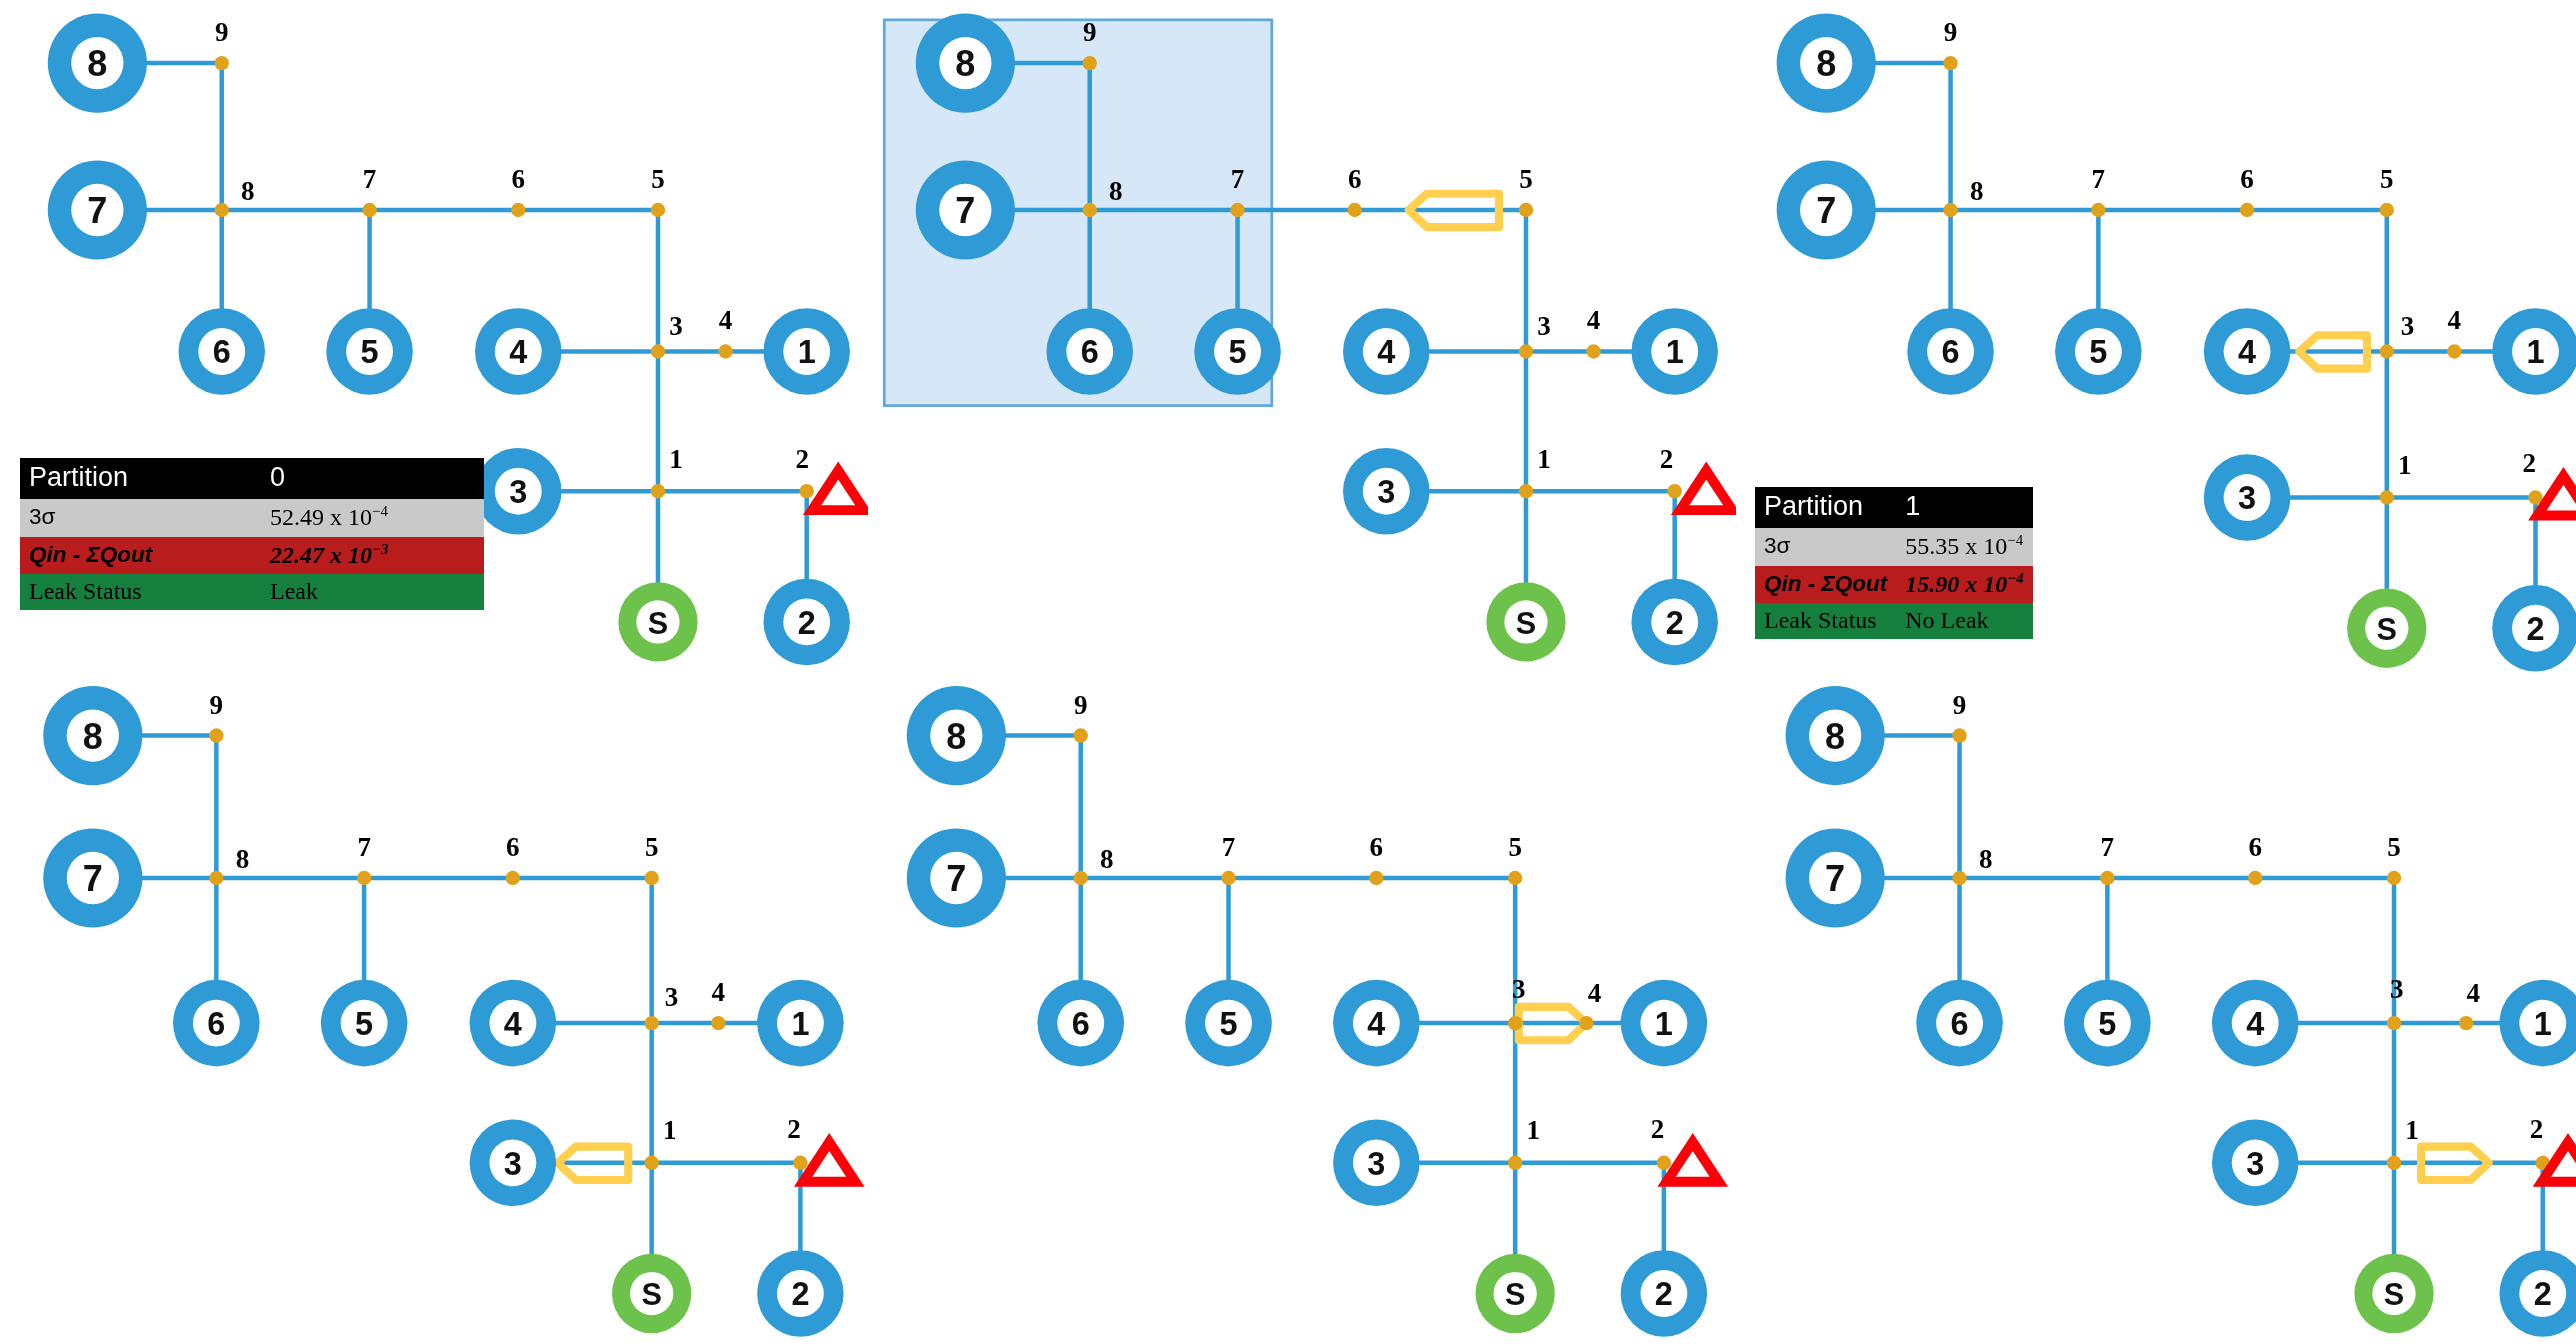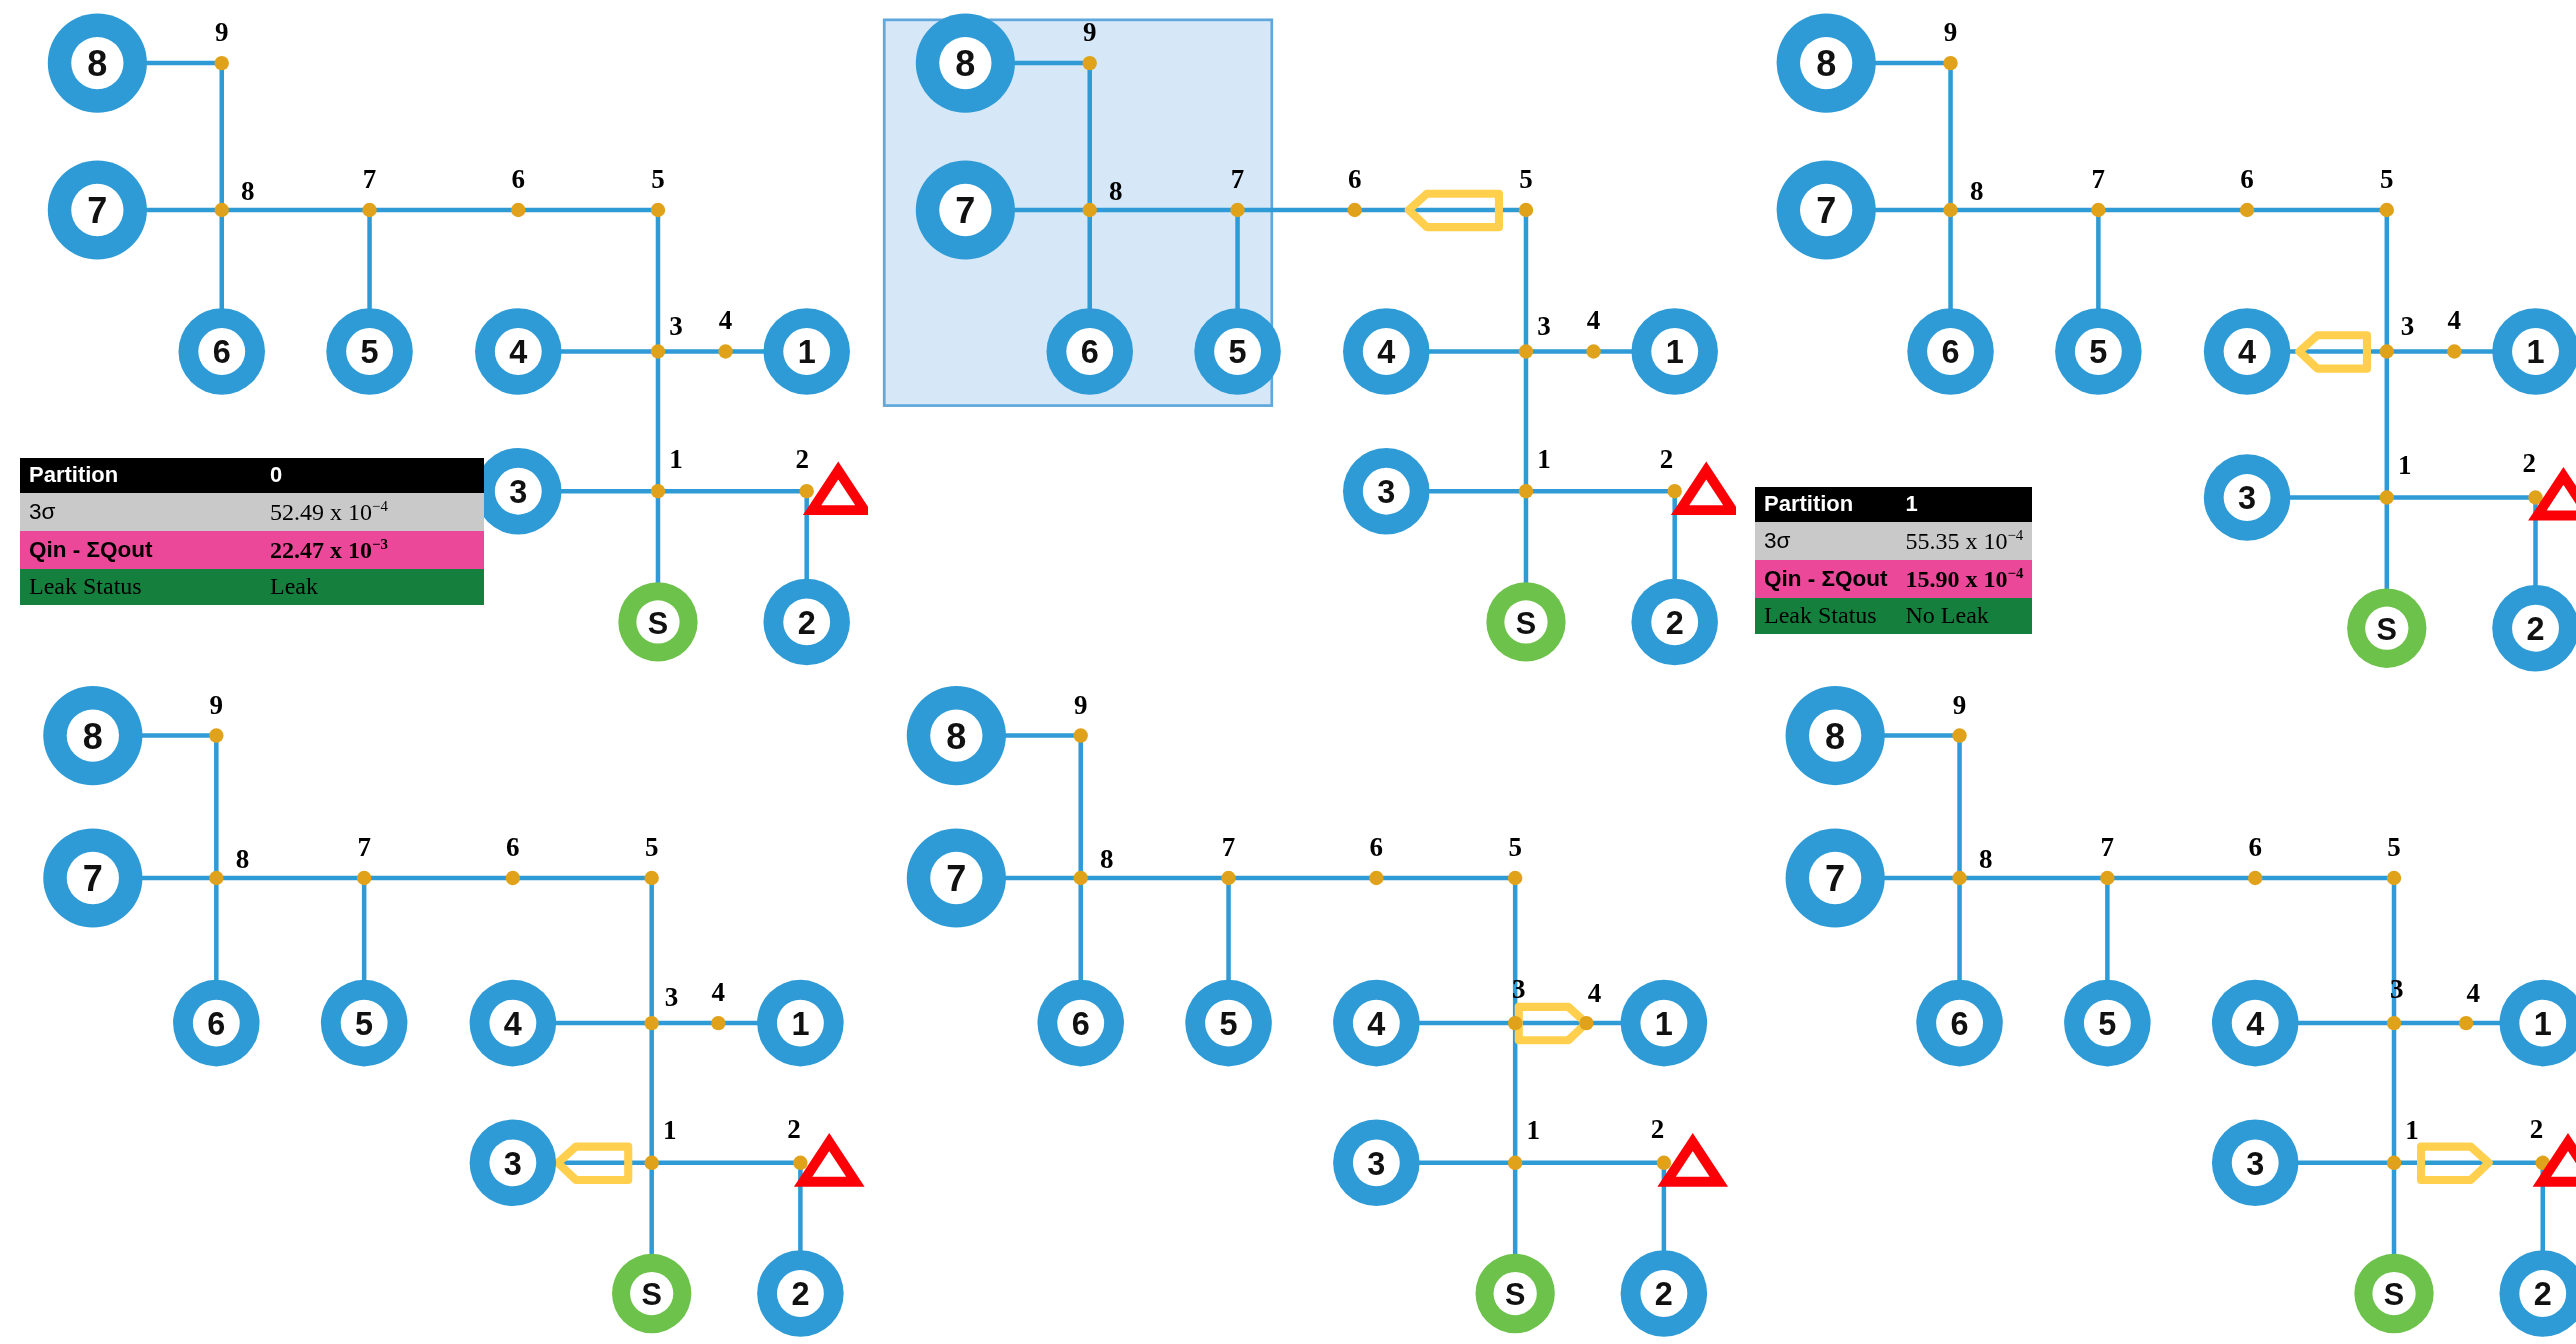--- a/index.html
+++ b/index.html
@@ -30,27 +30,27 @@
     padding:4.5px 9px 5.4px 9px;
     font-size:24px;
     line-height:1.08;
     white-space:nowrap;
     vertical-align:middle;
     border:none;
   }
   .info-table .col-label{width:223px;}
   .info-table .col-value{width:205px;}
   .info-table tr.hdr td{
-    background:#000000;color:#ffffff;font-weight:bold;
+    background:#000000;color:#ffffff;font-weight:normal;
     font-family:"Liberation Sans", sans-serif;
-    font-size:22px;
+    font-size:27px;
     padding-top:5.4px;padding-bottom:6.3px;margin-top:35px;
   }
   .info-table tr.r-a td{background:#c9c9c9;color:#000;font-weight:normal;}
-  .info-table tr.r-b td{background:#ec4899;color:#000;font-weight:bold;}
+  .info-table tr.r-b td{background:#b91c1c;color:#000;font-weight:bold;font-style:italic;}
   .info-table tr.r-c td{background:#15803d;color:#000;font-weight:normal;}
   .info-table .lbl-sans{font-family:"Liberation Sans", sans-serif;font-weight:bold;font-size:22.5px;}
   .info-table sup{font-size:0.62em;vertical-align:super;}
 
   
   .tbl-p0{left:20px;top:458px;}
   .tbl-p1{left:887px;top:487px;}
 
   
   .pipe{stroke:#2e9bd6;stroke-width:5;fill:none;stroke-linecap:butt;}

